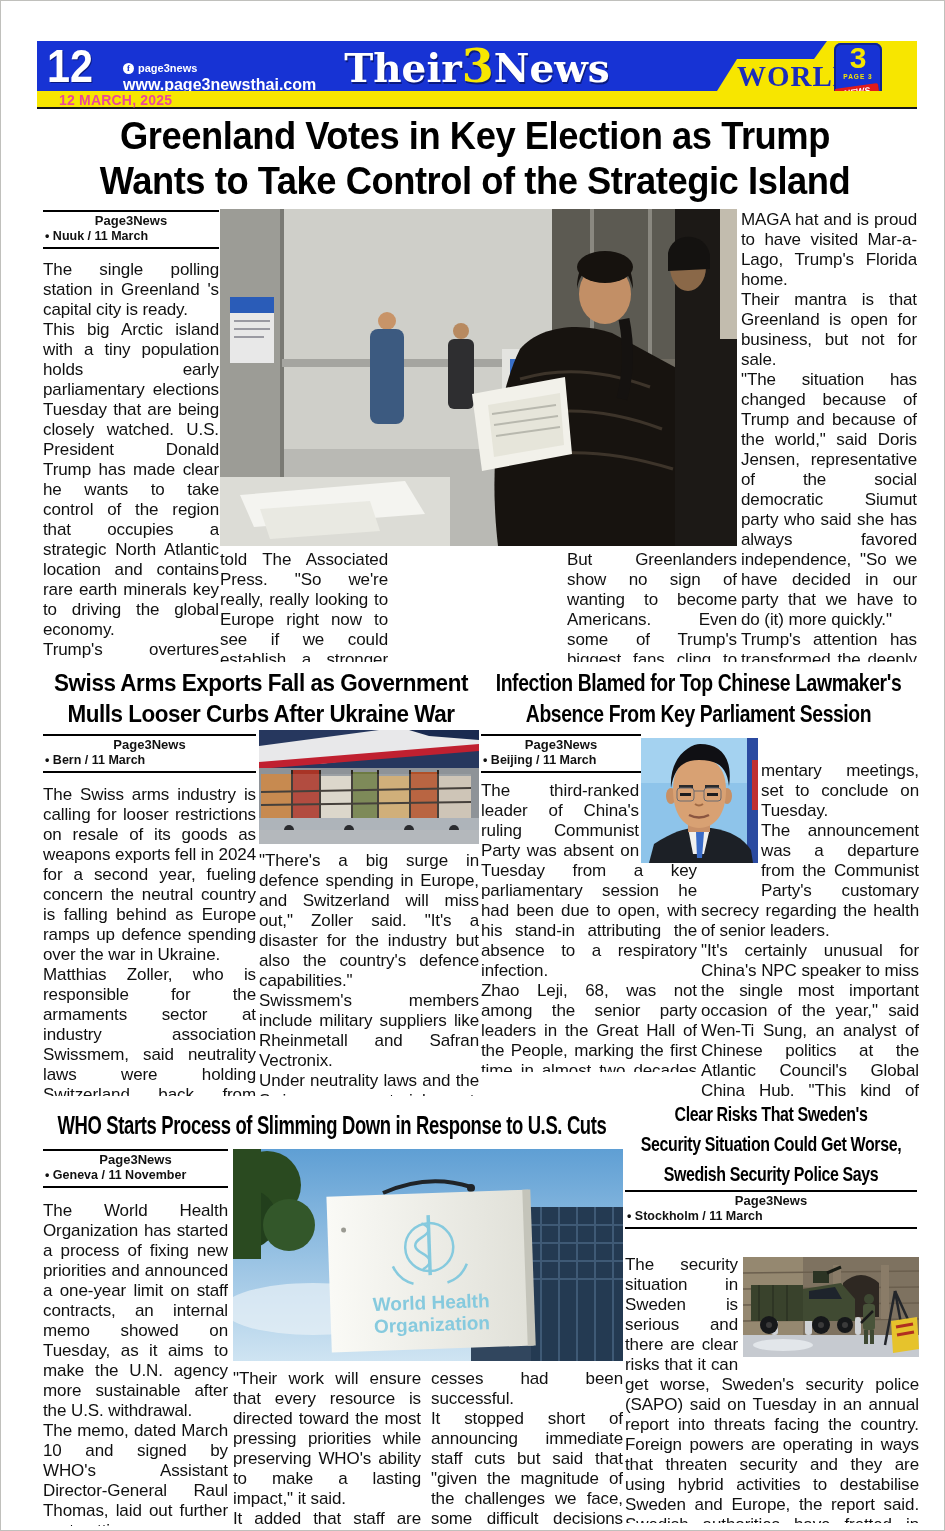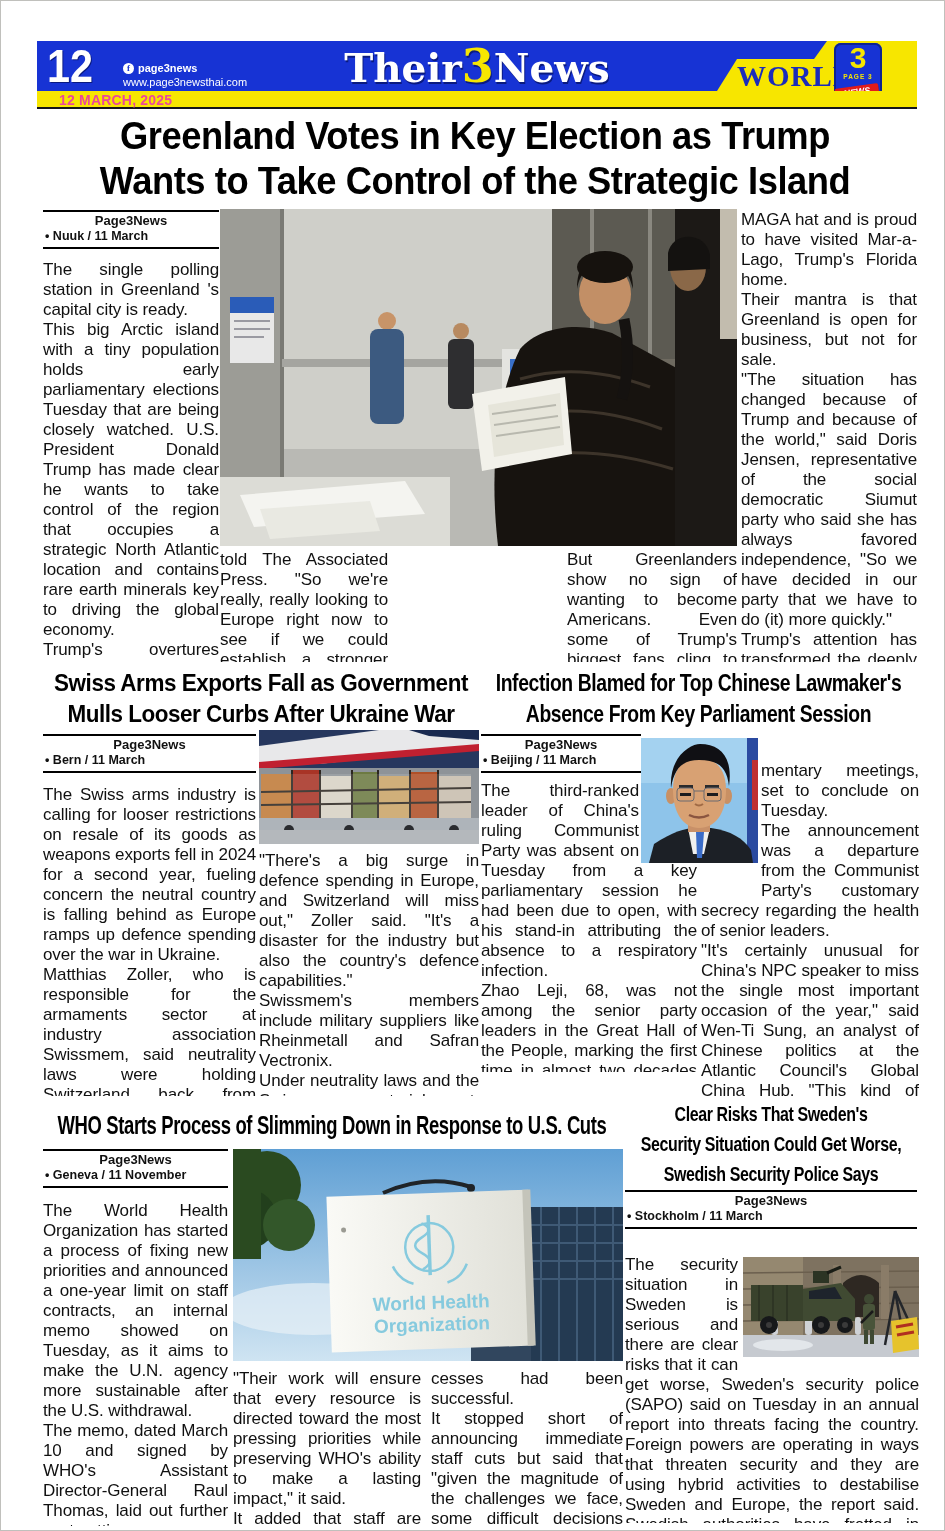--- a/index.html
+++ b/index.html
@@ -9,21 +9,21 @@
   .hdr-blue{position:absolute;left:36px;top:40px;width:880px;height:50px;background:#1733d4;}
   .hdr-strip{position:absolute;left:36px;top:90px;width:880px;height:18px;background:#f7e600;
              border-bottom:2px solid #15151a;box-sizing:border-box;}
   .hdr-date{position:absolute;left:58px;top:91px;font-weight:bold;font-size:14px;letter-spacing:.2px;color:#ec4899;}
   .pageno{position:absolute;left:46px;top:37px;color:#fff;font-size:47px;font-weight:bold;
           transform:scaleX(.88);transform-origin:left top;text-shadow:1px 1px 0 #0a1a80;}
   .fbrow{position:absolute;left:122px;top:61px;display:flex;align-items:center;gap:4px;color:#fff;
          font-size:11px;font-weight:bold;}
   .fbicon{width:11px;height:11px;border-radius:50%;background:#fff;color:#1733d4;font-weight:bold;
           font-size:9px;line-height:11px;text-align:center;font-family:"Liberation Serif",serif;}
-  .site{position:absolute;left:122px;top:75px;color:#fff;font-size:11px;font-weight:normal;}
+  .site{position:absolute;left:122px;top:75px;color:#fff;font-size:16px;font-weight:bold;}
   .masthead{position:absolute;left:306px;top:45px;width:340px;text-align:center;color:#fff;
             font-family:"DejaVu Serif",serif;font-weight:bold;font-size:39px;line-height:40px;
             text-shadow:1px 2px 0 #0a1a80;}
   .masthead .m3{color:#f7e600;font-size:46px;}
   .yellow-corner{position:absolute;left:790px;top:40px;width:126px;height:50px;background:#f7e600;
                  clip-path:polygon(36px 0,100% 0,100% 100%,0 100%);}
   .world-band{position:absolute;left:716px;top:58px;width:100px;height:32px;background:#f7e600;
               clip-path:polygon(20px 0,100% 0,100% 100%,0 100%);}
   .world{position:absolute;left:736px;top:59px;width:96px;text-align:center;
          font-family:"Liberation Serif",serif;font-weight:bold;font-size:29px;color:#1b2cba;letter-spacing:1px;}

